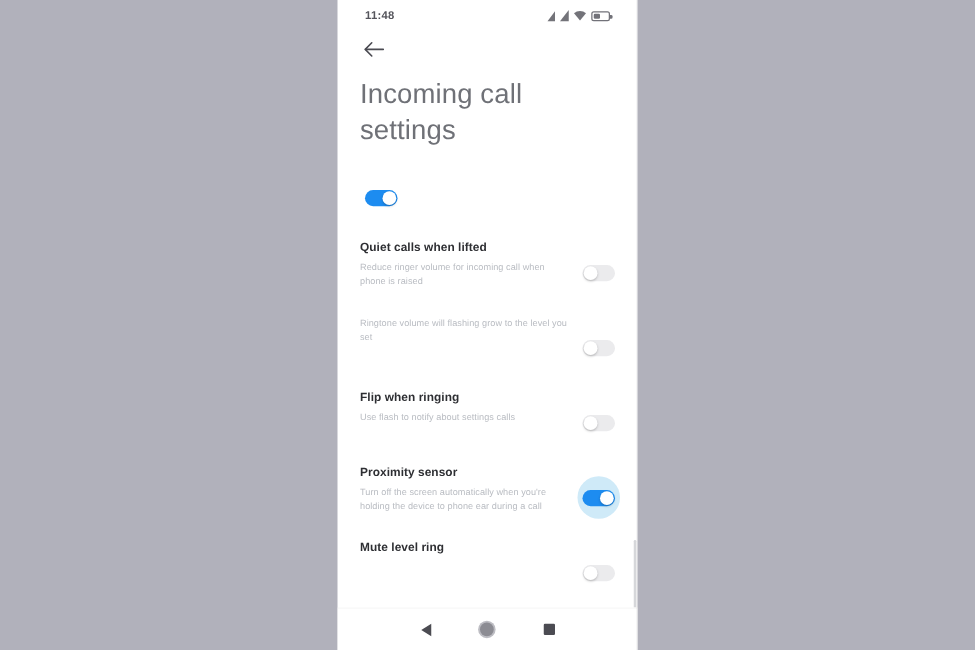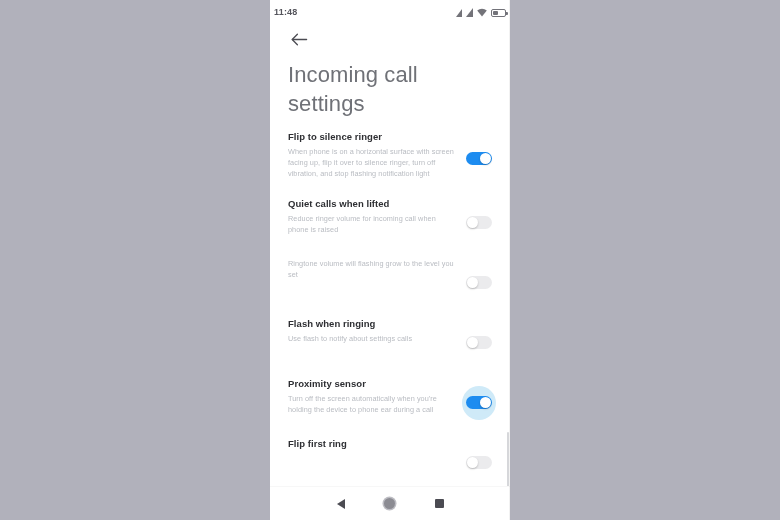--- a/index.html
+++ b/index.html
@@ -19,21 +19,21 @@
   }
   
   #phone:after{
     content:"";position:absolute;right:0;top:0;width:1px;height:520px;
     background:rgba(0,0,0,0.05);
   }
 
   
   #statusbar{
     position:relative;height:24px;display:flex;align-items:center;
-    padding:0 4px;box-sizing:border-box;justify-content:center;
+    padding:0 22px;box-sizing:border-box;justify-content:center;
   }
   #clock{font-size:9px;color:#55555c;letter-spacing:.2px;font-weight:600;}
   #statusicons{margin-left:auto;display:flex;align-items:flex-end;gap:4px;}
   .sig{display:inline-block;width:0;height:0;
        border-left:6px solid transparent;border-bottom:8px solid #5a5a62;
        opacity:.85;}
   .sig.s2{border-left-width:7px;border-bottom-width:9px;}
   .wifi{position:relative;width:10px;height:9px;}
   .wifi svg{display:block;}
   .batt{position:relative;width:15px;height:8px;border:1px solid #5a5a62;
@@ -133,24 +133,20 @@
           <path d="M1.4 6.5 H15.6" fill="none" stroke="#4b4b52" stroke-width="1.3" stroke-linecap="round"></path>
         </svg>
       </div>
     </div>
 
     <div id="title">Incoming call settings</div>
 
     <div id="list">
 
       <div class="item tall">
-        <div class="txt">
-          <p class="ttl">Flip to silence ringer</p>
-          <p class="desc">When phone is on a horizontal surface with screen facing up, flip it over to silence ringer, turn off vibration, and stop flashing notification light</p>
-        </div>
         <div class="tgwrap">
           <span class="tg on">
             <span class="knob"></span>
           </span>
         </div>
       </div>
 
       <div class="item">
         <div class="txt">
           <p class="ttl">Quiet calls when lifted</p>
@@ -169,21 +165,21 @@
         </div>
         <div class="tgwrap">
           <span class="tg">
             <span class="knob"></span>
           </span>
         </div>
       </div>
 
       <div class="item">
         <div class="txt">
-          <p class="ttl">Flash when ringing</p>
+          <p class="ttl">Flip when ringing</p>
           <p class="desc">Use flash to notify about settings calls</p>
         </div>
         <div class="tgwrap">
           <span class="tg">
             <span class="knob"></span>
           </span>
         </div>
       </div>
 
       <div class="item">
@@ -194,21 +190,21 @@
         <div class="tgwrap">
           <span class="ripple"></span>
           <span class="tg on">
             <span class="knob"></span>
           </span>
         </div>
       </div>
 
       <div class="item">
         <div class="txt">
-          <p class="ttl">Flip first ring</p>
+          <p class="ttl">Mute level ring</p>
         </div>
         <div class="tgwrap">
           <span class="tg">
             <span class="knob"></span>
           </span>
         </div>
       </div>
 
       <div id="scrollbar"></div>
     </div>

